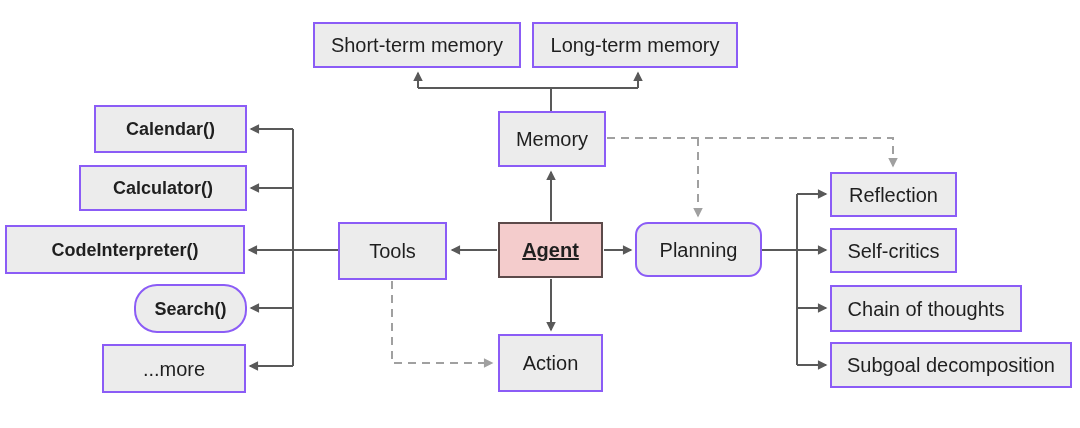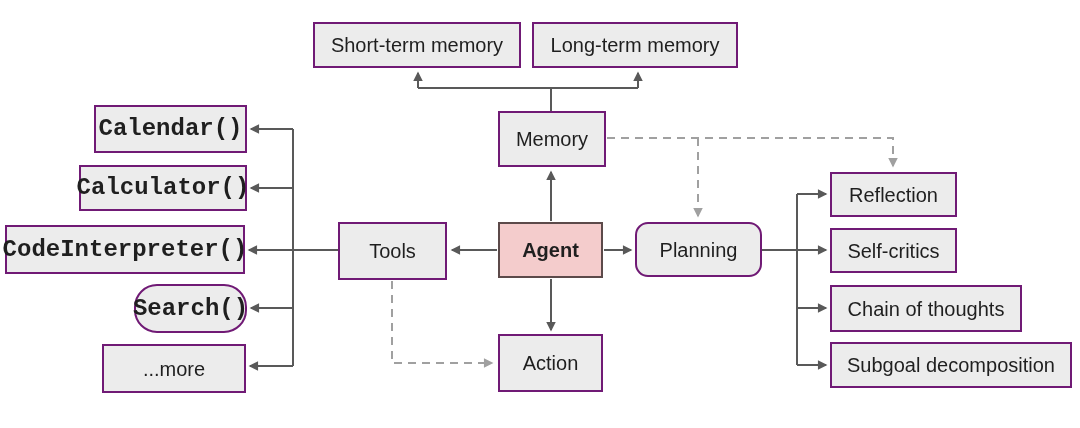--- a/index.html
+++ b/index.html
@@ -10,36 +10,37 @@
     background:#ffffff;
     font-family:"Liberation Sans", sans-serif;
     overflow:hidden;
   }
   .connector-layer{position:absolute;left:0;top:0;width:1080px;height:428px;}
   .node{
     position:absolute;
     box-sizing:border-box;
     display:flex;align-items:center;justify-content:center;
     background:#ececec;
-    border:2px solid #701a75;
+    border:2px solid #8b5cf6;
     color:#1f1f1f;
     font-size:20px;
     line-height:1;
     white-space:nowrap;
     text-align:center;
   }
   .node.mono{
-    font-family:Liberation Mono, monospace;
+    font-family:Liberation Sans, sans-serif;
     font-weight:700;
-    font-size:24px;
+    font-size:18px;
   }
   .node.agent{
     background:#f4cccc;
     border-color:#5c4a4a;
     font-weight:700;
+    text-decoration:underline;
   }
   
   #n-short{left:313px;top:22px;width:208px;height:46px;}
   #n-long{left:532px;top:22px;width:206px;height:46px;}
   #n-memory{left:498px;top:111px;width:108px;height:56px;}
   #n-calendar{left:94px;top:105px;width:153px;height:48px;}
   #n-calculator{left:79px;top:165px;width:168px;height:46px;}
   #n-codeint{left:5px;top:225px;width:240px;height:49px;}
   #n-search{left:134px;top:284px;width:113px;height:49px;border-radius:23px;}
   #n-more{left:102px;top:344px;width:144px;height:49px;}

